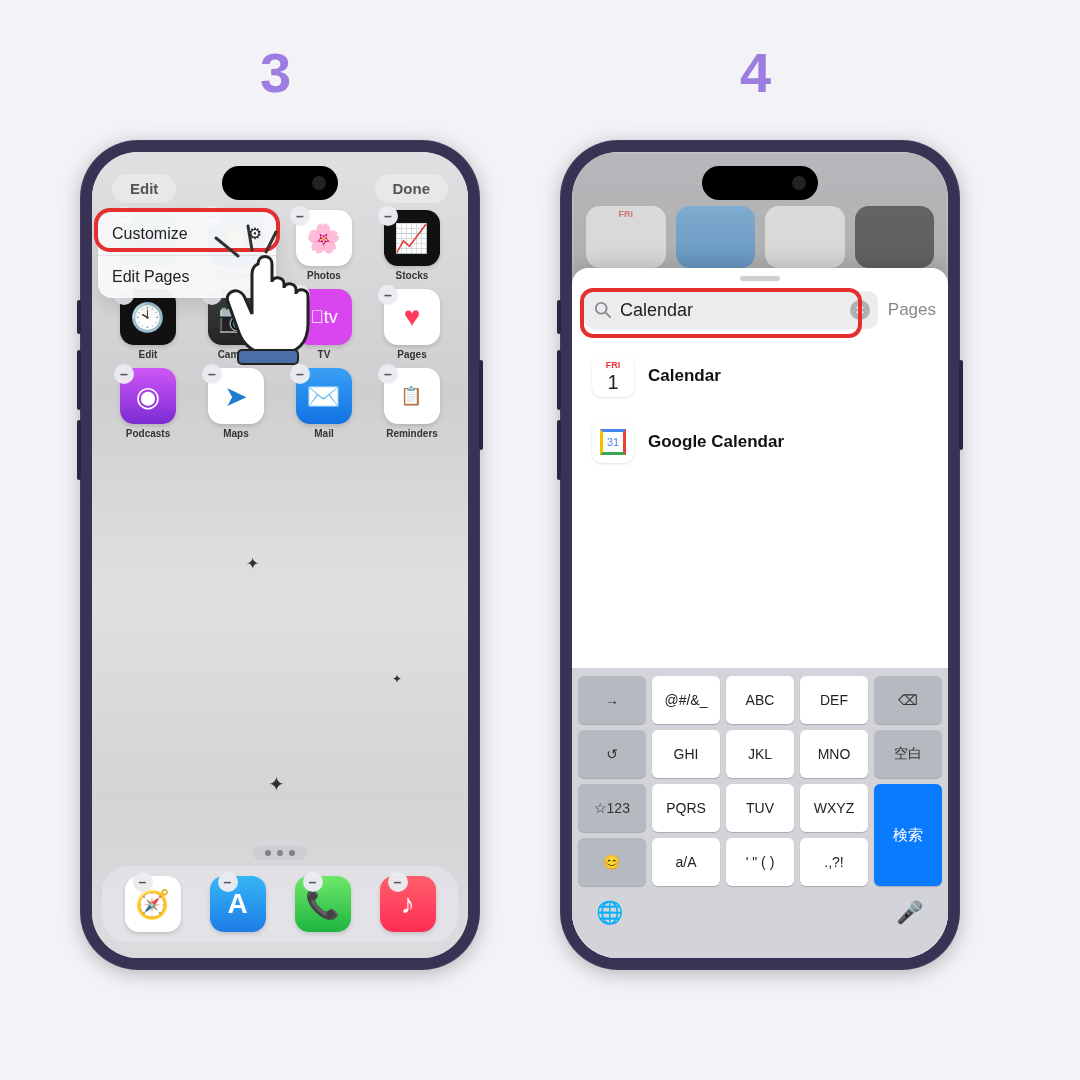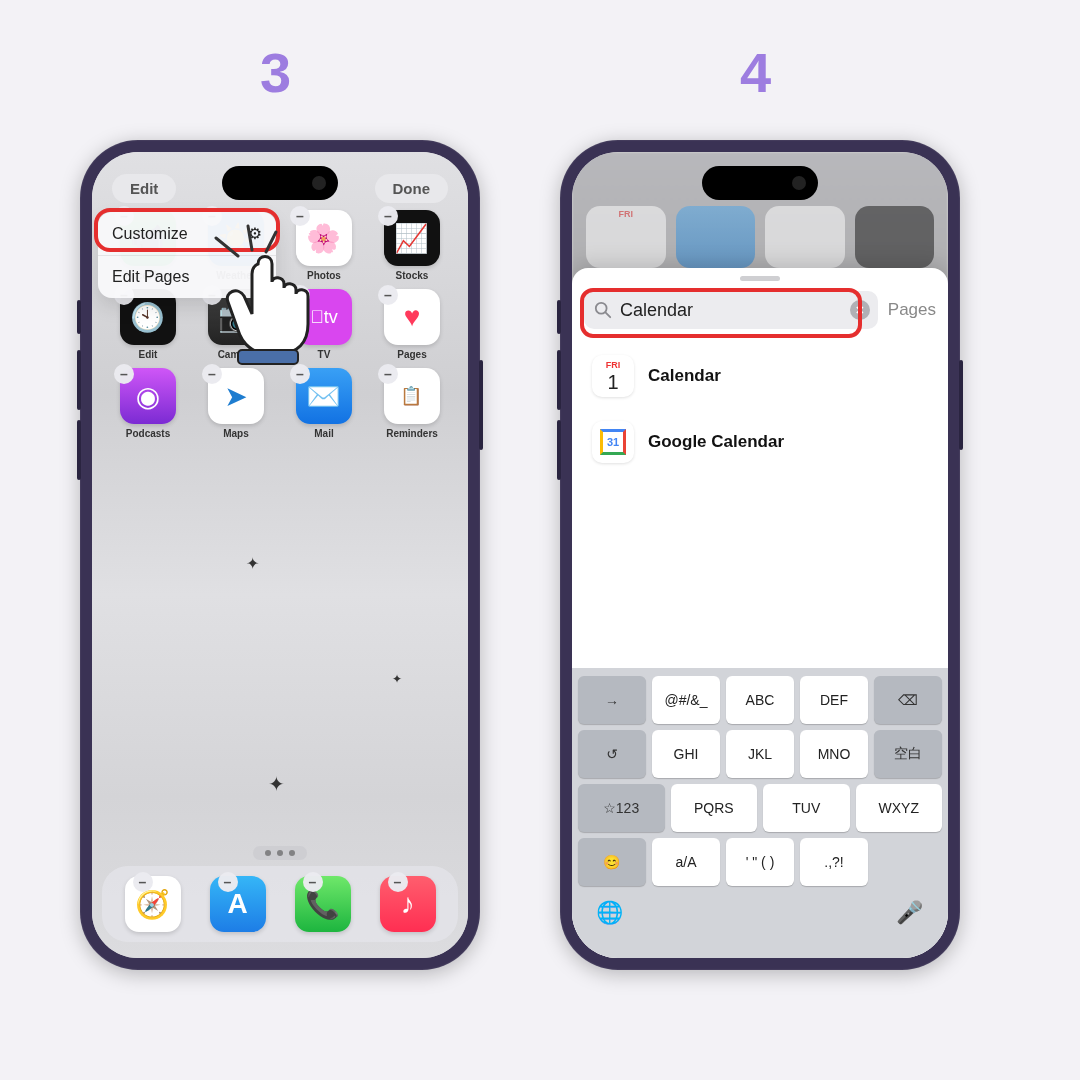--- a/index.html
+++ b/index.html
@@ -79,21 +79,21 @@
 .cancel-text{font-size:17px;color:#888;}
 .highlight-box-2{position:absolute;top:20px;left:8px;width:282px;height:50px;border:4px solid #e52e2e;border-radius:13px;z-index:5;}
 
 .result-list{padding:4px 0;}
 .result-item{display:flex;align-items:center;gap:14px;padding:12px 20px;}
 .result-icon{width:42px;height:42px;border-radius:10px;background:#fff;box-shadow:0 1px 3px rgba(0,0,0,.12);display:flex;flex-direction:column;align-items:center;justify-content:center;overflow:hidden;}
 .cal-day{font-size:9px;color:#e33;font-weight:700;line-height:1;}
 .cal-num{font-size:20px;font-weight:400;color:#222;line-height:1;margin-top:2px;}
 .gcal{width:30px;height:30px;position:relative;}
 .gcal-box{position:absolute;inset:2px;border:3px solid #4285f4;border-right-color:#ea4335;border-bottom-color:#34a853;border-left-color:#fbbc05;}
-.gcal-num{position:absolute;inset:0;display:flex;align-items:center;justify-content:center;font-size:11px;color:#4285f4;font-weight:700;}
+.gcal-num{position:absolute;inset:0;display:flex;align-items:center;justify-content:center;font-size:11px;color:#4285f4;font-weight:400;}
 .result-label{font-size:17px;font-weight:600;color:#111;}
 
 .keyboard{position:absolute;bottom:0;left:0;right:0;height:290px;background:#d2d4d9;padding:8px 6px;}
 .kb-row{display:flex;gap:6px;margin-bottom:6px;height:48px;}
 .key{flex:1;background:#fff;border-radius:6px;display:flex;align-items:center;justify-content:center;font-size:14px;color:#222;box-shadow:0 1px 1px rgba(0,0,0,.2);}
 .key-gray{background:#b5b9c0;color:#333;}
 .key-blue{background:#0a7aff;color:#fff;font-size:15px;}
 .kb-bottom{display:flex;justify-content:space-between;padding:8px 18px 4px;align-items:center;}
 .globe,.mic{font-size:22px;color:#555;}
 </style>
@@ -296,20 +296,21 @@
           <div class="key">GHI</div>
           <div class="key">JKL</div>
           <div class="key">MNO</div>
           <div class="key key-gray">空白</div>
         </div>
         <div class="kb-row">
           <div class="key key-gray">☆123</div>
           <div class="key">PQRS</div>
           <div class="key">TUV</div>
           <div class="key">WXYZ</div>
+          <div class="key key-blue" style="flex:1;height:102px;margin-bottom:-54px;">検索</div>
         </div>
         <div class="kb-row">
           <div class="key key-gray">😊</div>
           <div class="key">a/A</div>
           <div class="key">' " ( )</div>
           <div class="key">.,?!</div>
           <div style="flex:1;"></div>
         </div>
         <div class="kb-bottom">
           <span class="globe">🌐</span>

